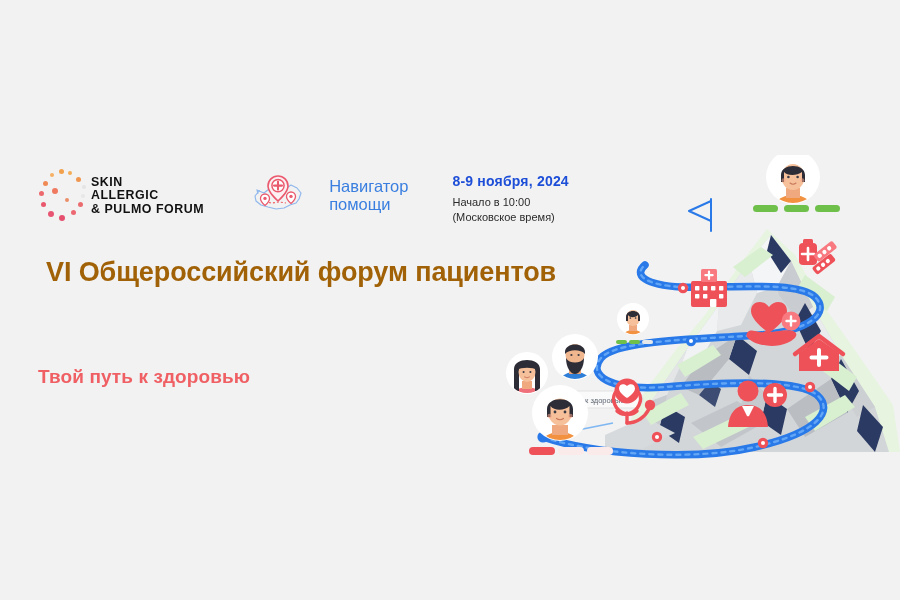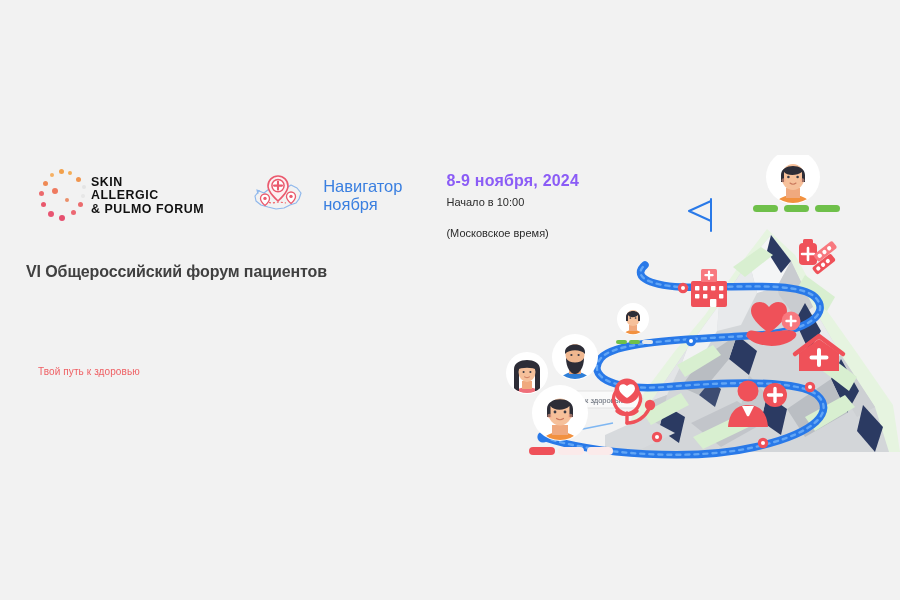--- a/index.html
+++ b/index.html
@@ -28,50 +28,50 @@
   .saf-dots i{position:absolute;border-radius:50%;display:block;}
   .saf-text{
     color:#111;font-weight:bold;font-size:12.4px;line-height:13.6px;
     letter-spacing:.55px;white-space:nowrap;
   }
 
   
   .logo-gap{width:48px;}
 
   
-  .nav-logo{display:flex;align-items:center;gap:19px;margin-top:4px;}
+  .nav-logo{display:flex;align-items:center;gap:25px;margin-top:4px;}
   .nav-map{width:52px;height:46px;flex:none;}
   .nav-text{
     color:#3a7fe0;font-size:16.5px;line-height:18px;font-weight:normal;
     white-space:nowrap;
   }
 
   .date-gap{width:44px;}
 
   
   .date-block{margin-top:2px;}
   .date-main{
-    color:#8b5cf6;font-size:16px;font-weight:bold;line-height:22px;
+    color:#1d4ed8;font-size:14px;font-weight:bold;line-height:22px;
     letter-spacing:.2px;white-space:nowrap;
   }
   .date-sub{
     color:#2b2b2b;font-size:11px;line-height:15px;white-space:nowrap;
     margin-top:3px;
   }
 
   
   .headline{
-    position:absolute;left:26px;top:258px;
-    color:#404040;font-size:16px;font-weight:bold;line-height:28.5px;
+    position:absolute;left:46px;top:258px;
+    color:#a16207;font-size:27px;font-weight:bold;line-height:28.5px;
     letter-spacing:-.1px;
   }
   .headline div{white-space:nowrap;}
   .tagline{
     position:absolute;left:38px;top:366px;
-    color:#ef5f63;font-size:10px;font-weight:normal;letter-spacing:.1px;
+    color:#ef5f63;font-size:19px;font-weight:bold;letter-spacing:.1px;
     white-space:nowrap;
   }
 
   
   .illus{position:absolute;left:505px;top:155px;width:395px;height:305px;}
   .illus svg{display:block;}
 </style>
 </head>
 <body>
 
@@ -124,30 +124,30 @@
           </g>
           <g>
             <path d="M39 20 C36.5 20 34.5 22 34.5 24.5 C34.5 27.5 39 31.5 39 31.5
                      C39 31.5 43.5 27.5 43.5 24.5 C43.5 22 41.5 20 39 20 Z" fill="#fff" stroke="#ea5a6e" stroke-width="1.3"></path>
             <circle cx="39" cy="24.4" r="1.7" fill="#ea5a6e"></circle>
           </g>
         </svg>
       </div>
       <div class="nav-text">
         <div>Навигатор</div>
-        <div>ноября</div>
+        <div>помощи</div>
       </div>
     </div>
 
     <div class="date-gap"></div>
 
     <div class="date-block">
       <div class="date-main">8-9 ноября, 2024</div>
       <div class="date-sub">Начало в 10:00</div>
-      <div class="date-sub" style="margin-top:16px">(Московское время)</div>
+      <div class="date-sub" style="margin-top:0">(Московское время)</div>
     </div>
   </div>
 
   <div class="headline">
     <div>VI Общероссийский форум пациентов</div>
   </div>
 
   <div class="tagline">Твой путь к здоровью</div>
 
   <div class="illus">

